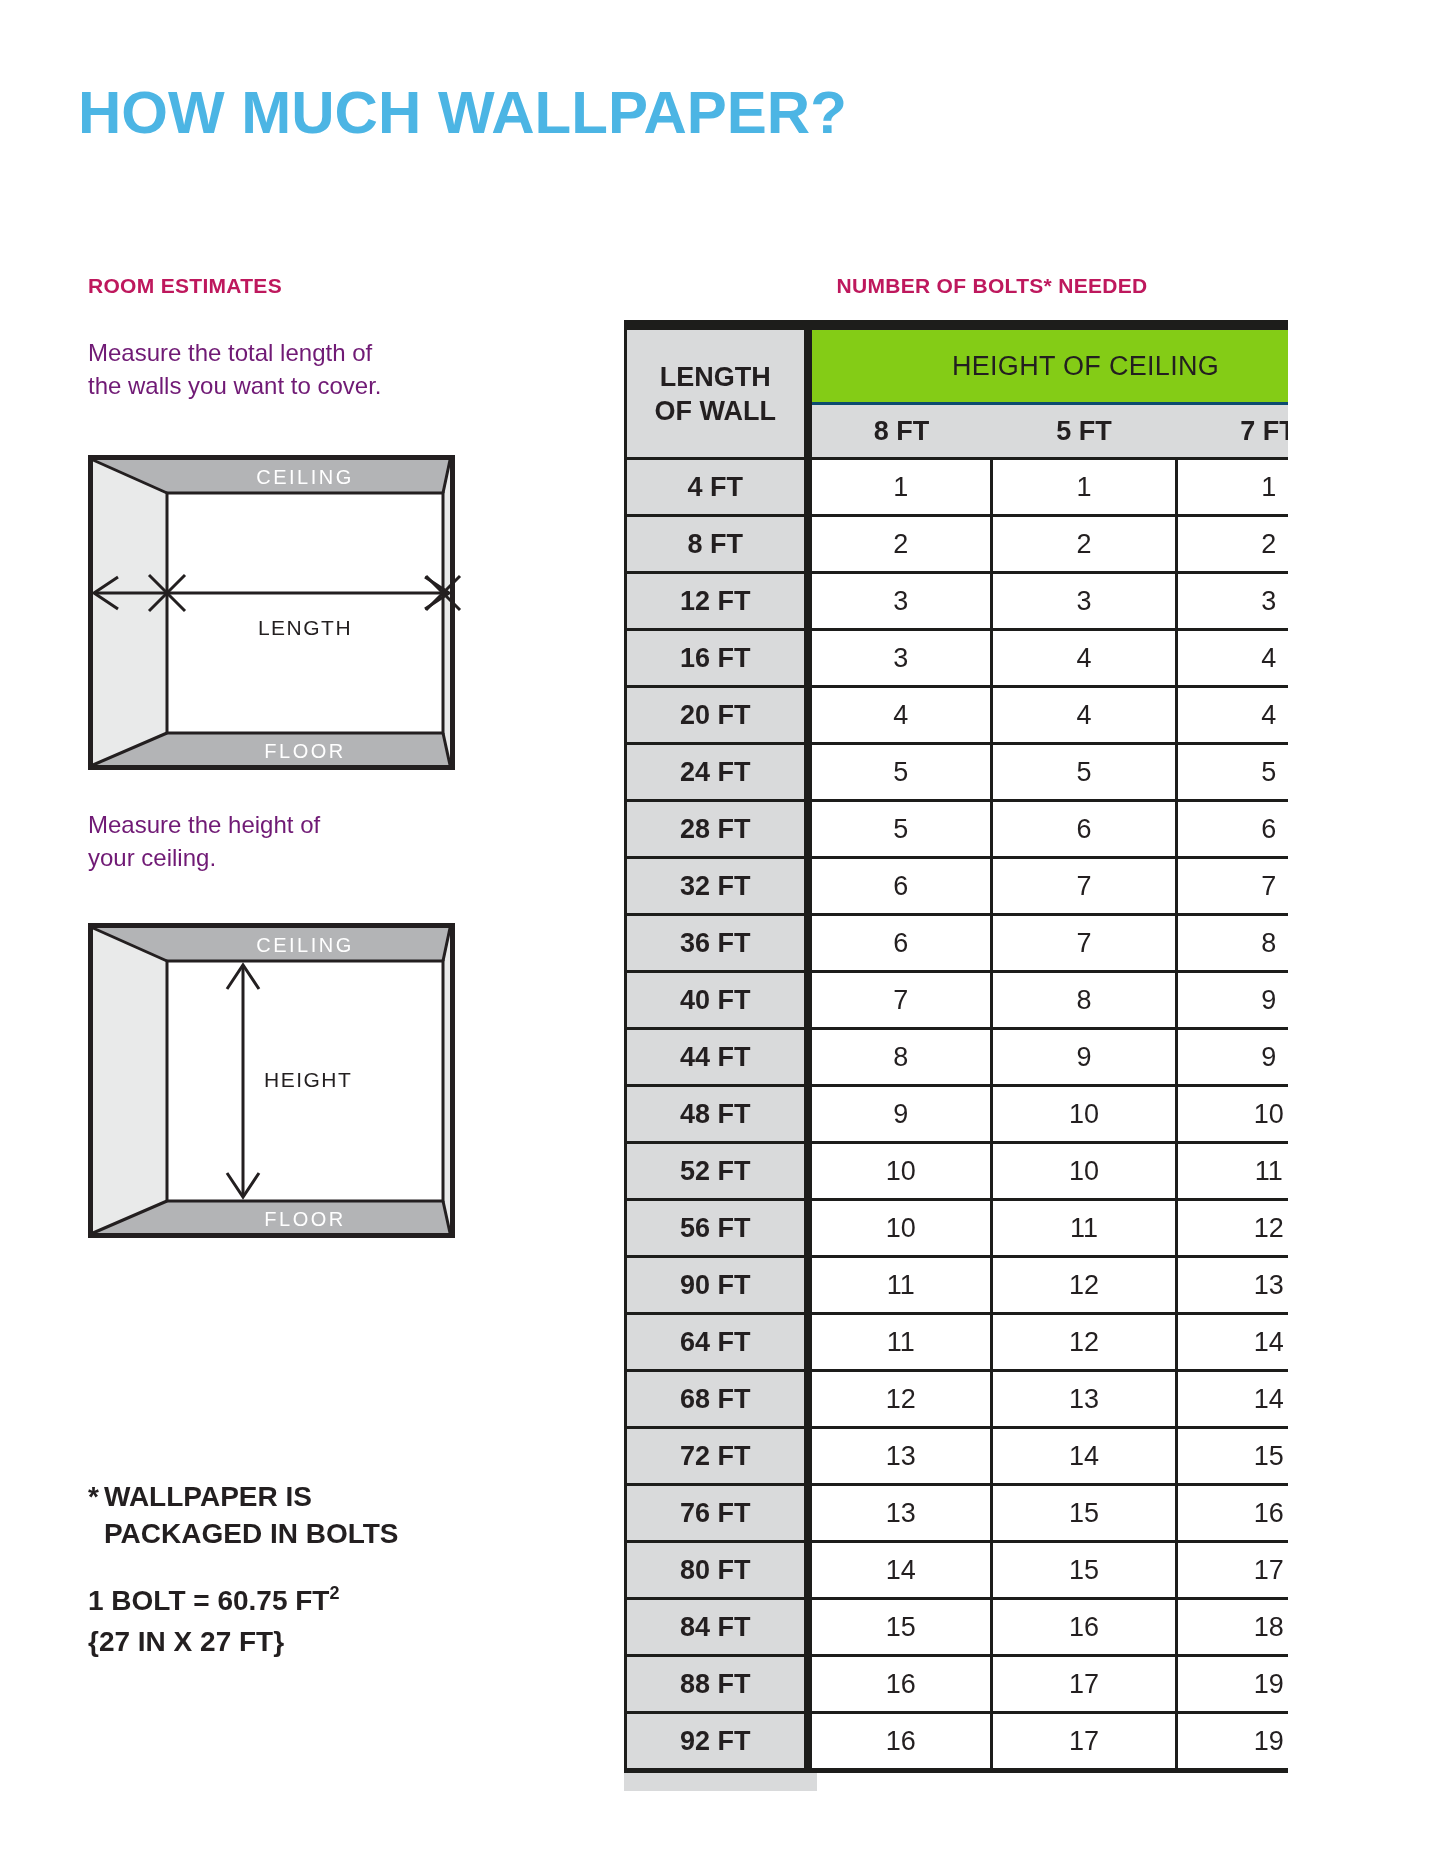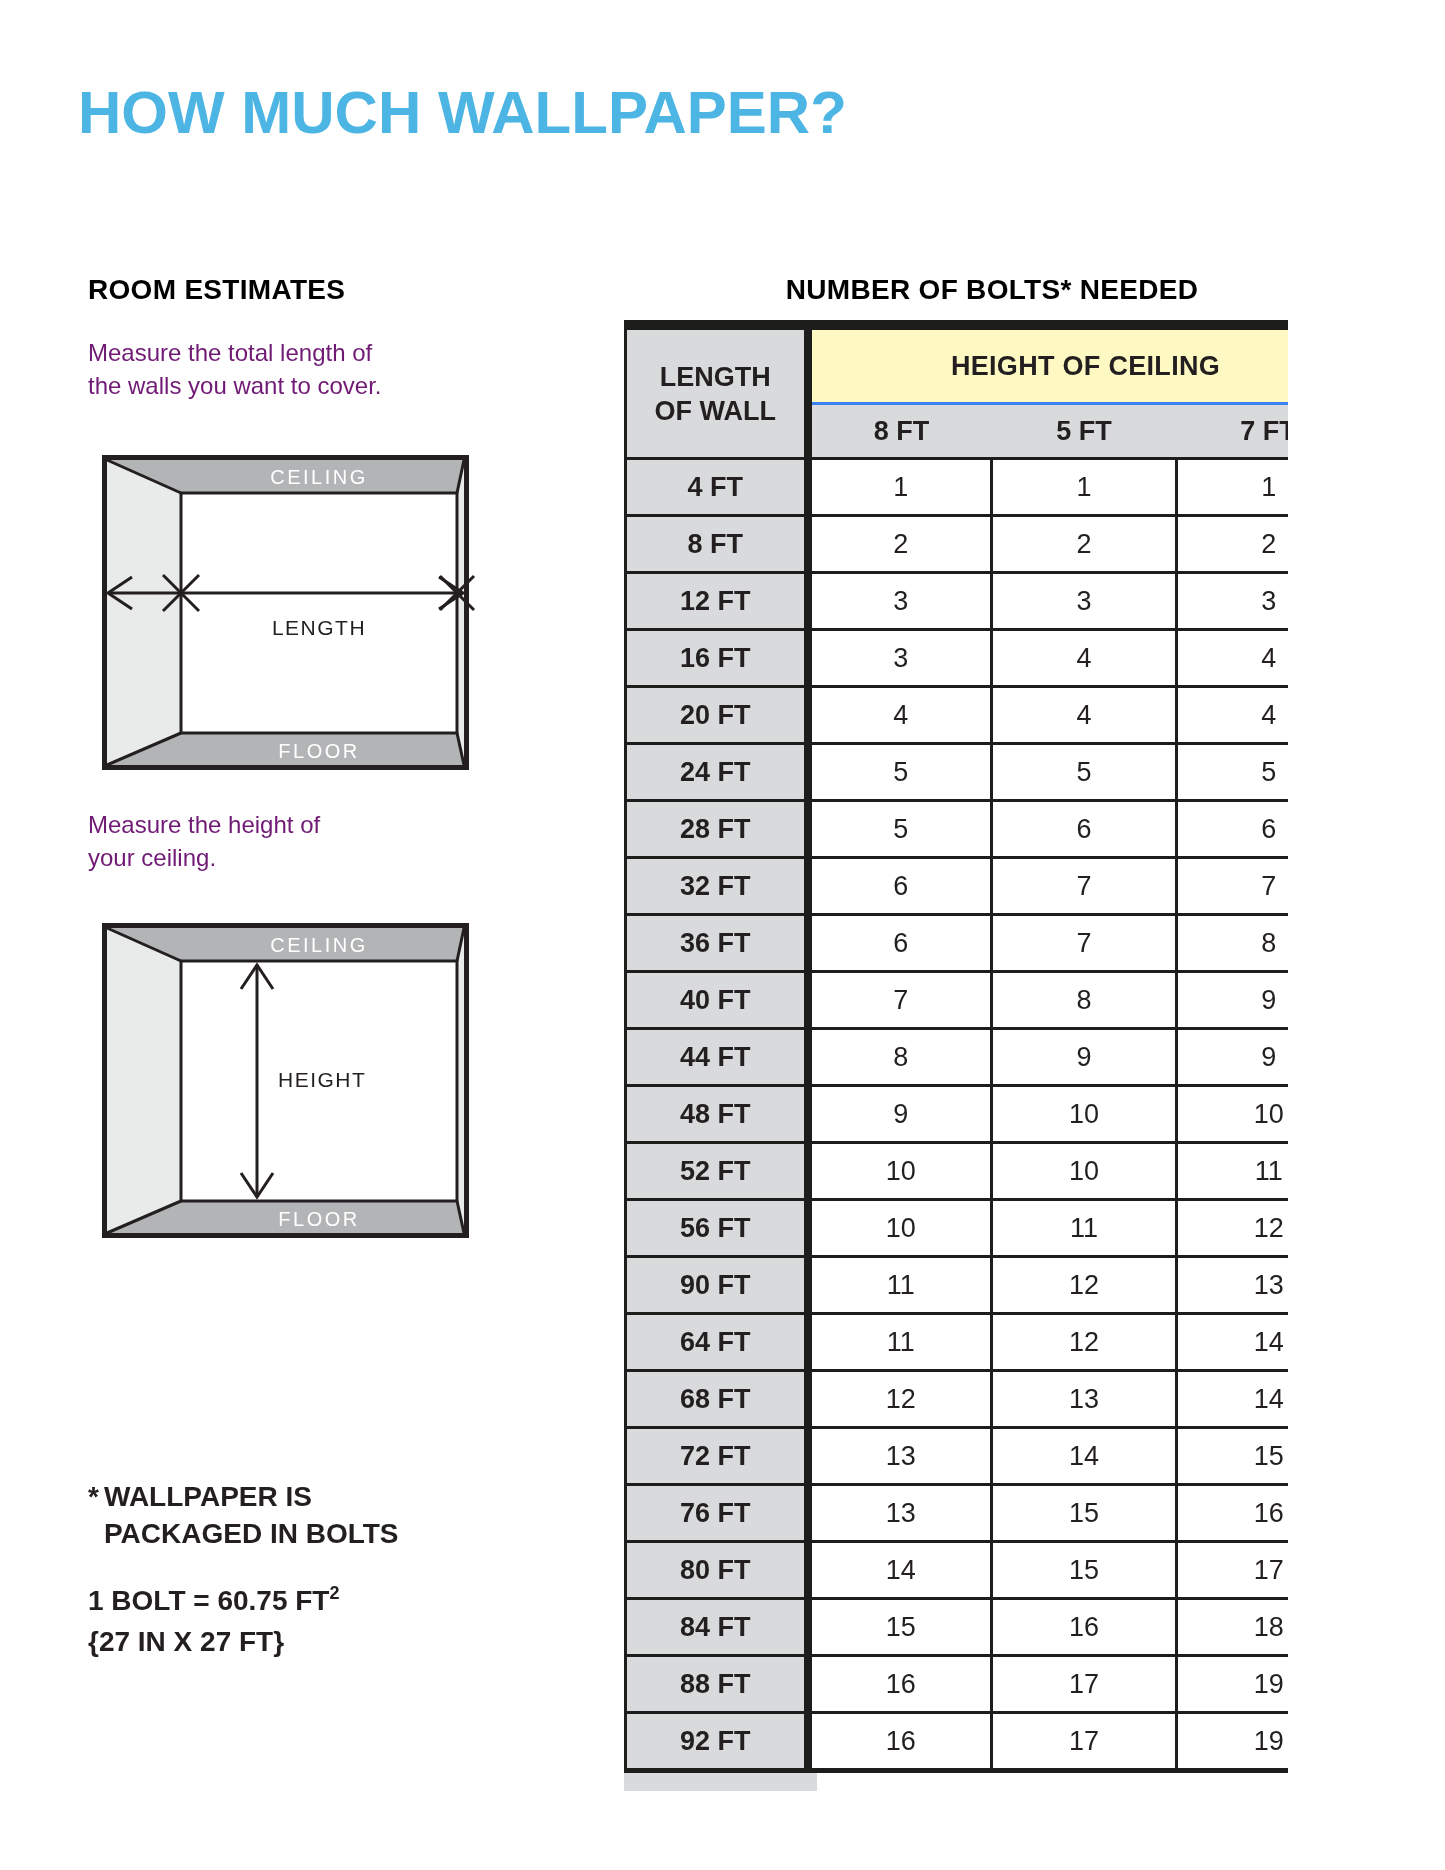--- a/index.html
+++ b/index.html
@@ -5,29 +5,29 @@
   html,body{margin:0;padding:0;background:#ffffff;}
   .page{
     position:relative;width:1288px;height:1870px;background:#ffffff;
     font-family:"Liberation Sans",sans-serif;color:#231f20;overflow:hidden;
   }
   .page-title{
     position:absolute;left:78px;top:78px;margin:0;
     font-size:60px;font-weight:bold;color:#4cb5e4;letter-spacing:0px;
   }
   .section-heading{
-    position:absolute;margin:0;font-size:28px;font-weight:bold;color:#000000;letter-spacing:0.3px;
+    position:absolute;margin:0;font-size:21px;font-weight:bold;color:#be185d;letter-spacing:0.3px;
   }
   .room-heading{left:88px;top:274px;}
   .table-heading{left:624px;top:274px;width:736px;text-align:center;}
   .step{position:absolute;left:88px;margin:0;font-size:24px;line-height:33px;color:#701a75;}
   .step1{top:336px;}
   .step2{top:808px;}
   .step3{top:1274px;}
-  .diagram{position:absolute;left:102px;}
+  .diagram{position:absolute;left:88px;}
   .diagram1{top:455px;}
   .diagram2{top:923px;}
   .diagram svg{display:block;overflow:visible;}
   .room-label{font-family:"Liberation Sans",sans-serif;font-size:20px;letter-spacing:2.5px;fill:#ffffff;}
   .measure-label{font-family:"Liberation Sans",sans-serif;font-size:21px;letter-spacing:1.5px;fill:#231f20;}
   .footnote{position:absolute;left:88px;top:1478px;font-size:28px;font-weight:bold;line-height:37px;}
   .fn-line{display:flex;}
   .fn-star{width:16px;flex:none;}
   .fn-indent{padding-left:16px;}
   .bolt-info{position:absolute;left:88px;top:1582px;font-size:28px;font-weight:bold;line-height:37px;}
@@ -38,21 +38,21 @@
     width:100%;border-collapse:collapse;table-layout:fixed;
     border-left:3px solid #1d1d1b;border-right:4px solid #1d1d1b;
     border-top:10px solid #1d1d1b;border-bottom:5px solid #1d1d1b;
   }
   table.bolts th,table.bolts td{
     text-align:center;vertical-align:middle;font-size:27px;color:#231f20;padding:0;
   }
   th.corner{
     background:#d9dadb;border-right:8px solid #1d1d1b;font-weight:bold;line-height:34px;
   }
-  th.group{background:#fef9c3;border-bottom:3px solid #3b82f6;height:72px;font-weight:bold;letter-spacing:0.3px;}
+  th.group{background:#84cc16;border-bottom:3px solid #0c4a6e;height:72px;font-weight:normal;letter-spacing:0.3px;}
   th.sub{background:#d9dadb;height:52px;font-weight:bold;}
   tbody td{height:54px;border-top:3px solid #1d1d1b;font-weight:normal;background:#ffffff;}
   tbody td.label{background:#d9dadb;font-weight:bold;border-right:8px solid #1d1d1b;}
   tbody td.vline{border-left:3px solid #1d1d1b;}
   .table-tab{position:absolute;top:100%;left:0;width:193px;height:18px;background:#d9dadb;}
 </style>
 </head>
 <body>
 
 <div class="page">

